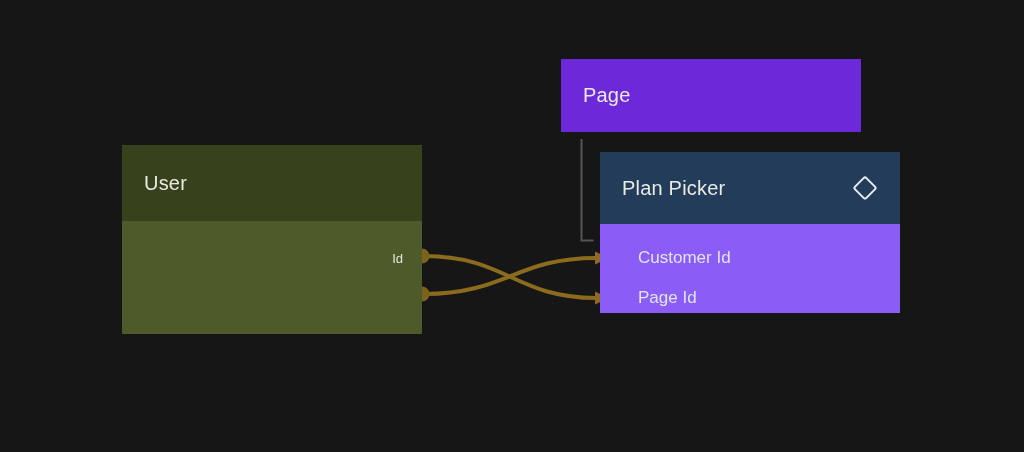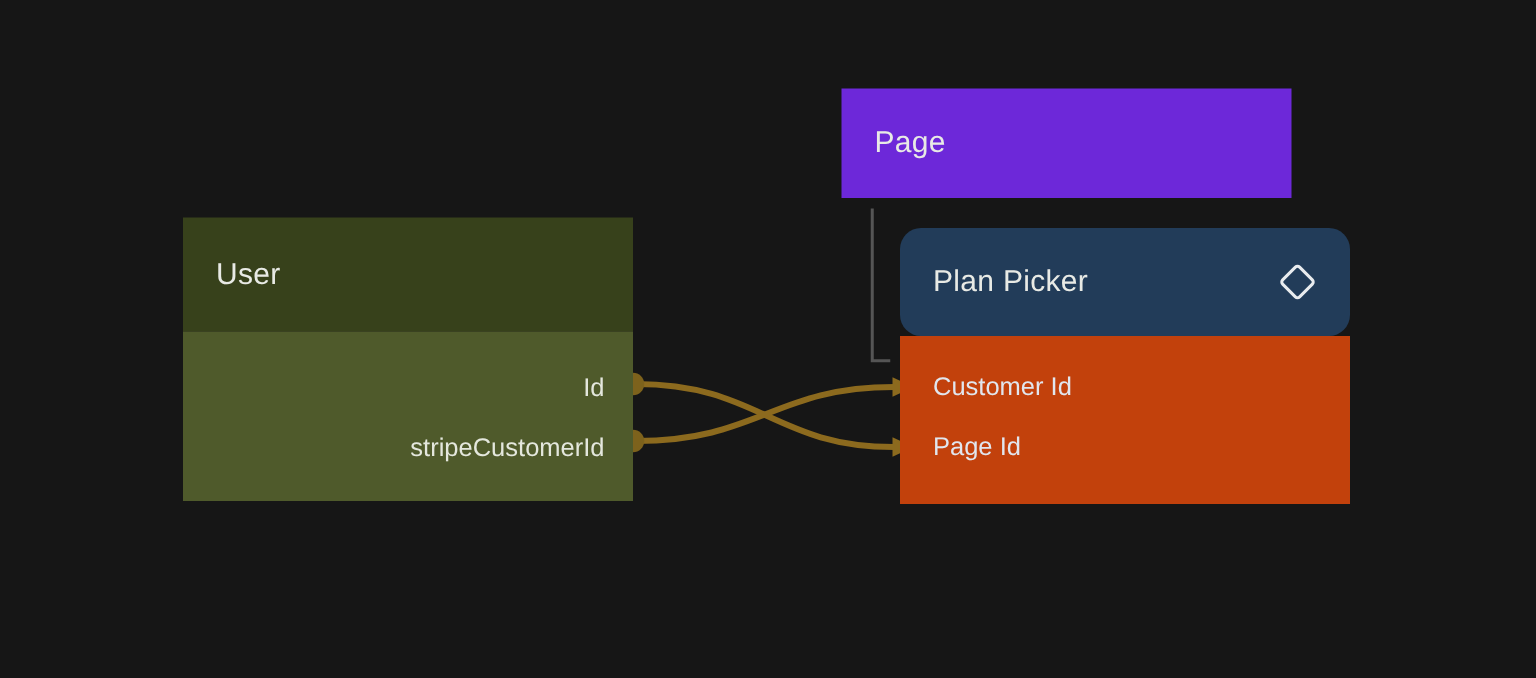--- a/index.html
+++ b/index.html
@@ -58,39 +58,39 @@
     height: 113px;
     background: #4f5a2b;
     box-sizing: border-box;
     padding-top: 18px;
   }
   .node-user .field-row {
     height: 40px;
     line-height: 40px;
     text-align: right;
     padding-right: 19px;
-    font-size: 17px;
+    font-size: 13px;
     color: #e4e7dd;
   }
 
   
   .node-plan {
     left: 600px; top: 152px;
     width: 300px; height: 182px;
   }
   .node-plan .node-header {
     height: 72px;
     background: #223c59;
-    border-radius: 14px;
   }
   .node-plan .node-body {
-    height: 112px;
-    background: #c2410c;
+    height: 89px;
+    background: #8b5cf6;
     box-sizing: border-box;
     padding-top: 14px;
+    padding-left: 16px;
   }
   .node-plan .field-row {
     height: 40px;
     line-height: 40px;
     text-align: left;
     padding-left: 22px;
     font-size: 17px;
     color: #e1e6ee;
   }
 
@@ -129,23 +129,20 @@
   </div>
 
   <div class="node node-user">
     <div class="node-header">
       <span>User</span>
     </div>
     <div class="node-body">
       <div class="field-row">
         <span>Id</span>
       </div>
-      <div class="field-row">
-        <span>stripeCustomerId</span>
-      </div>
     </div>
   </div>
 
   <div class="node node-plan">
     <div class="node-header">
       <span>Plan Picker</span>
       <span class="diamond-wrap">
         <svg width="26" height="26" viewBox="0 0 26 26">
           <rect x="5" y="5" width="16" height="16" rx="2" transform="rotate(45 13 13)" fill="none" stroke="#e9ecef" stroke-width="2"></rect>
         </svg>

